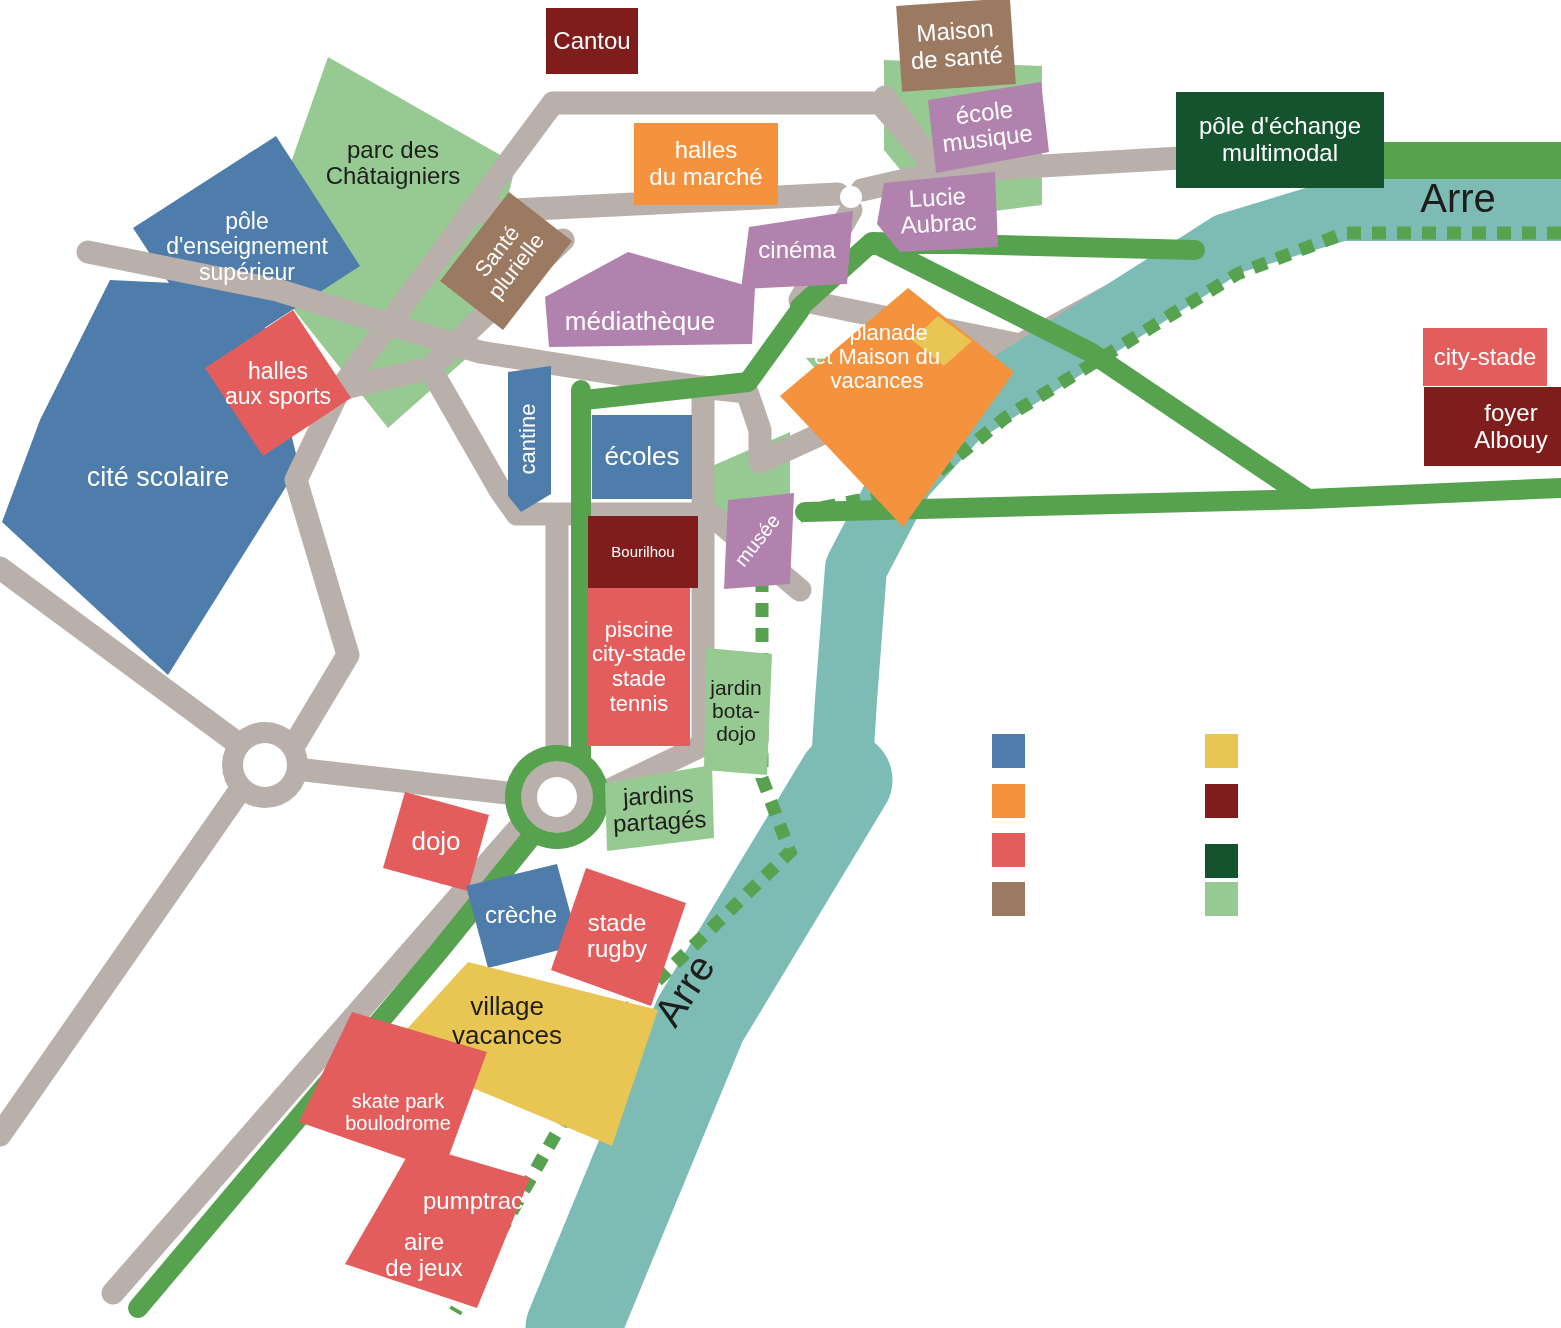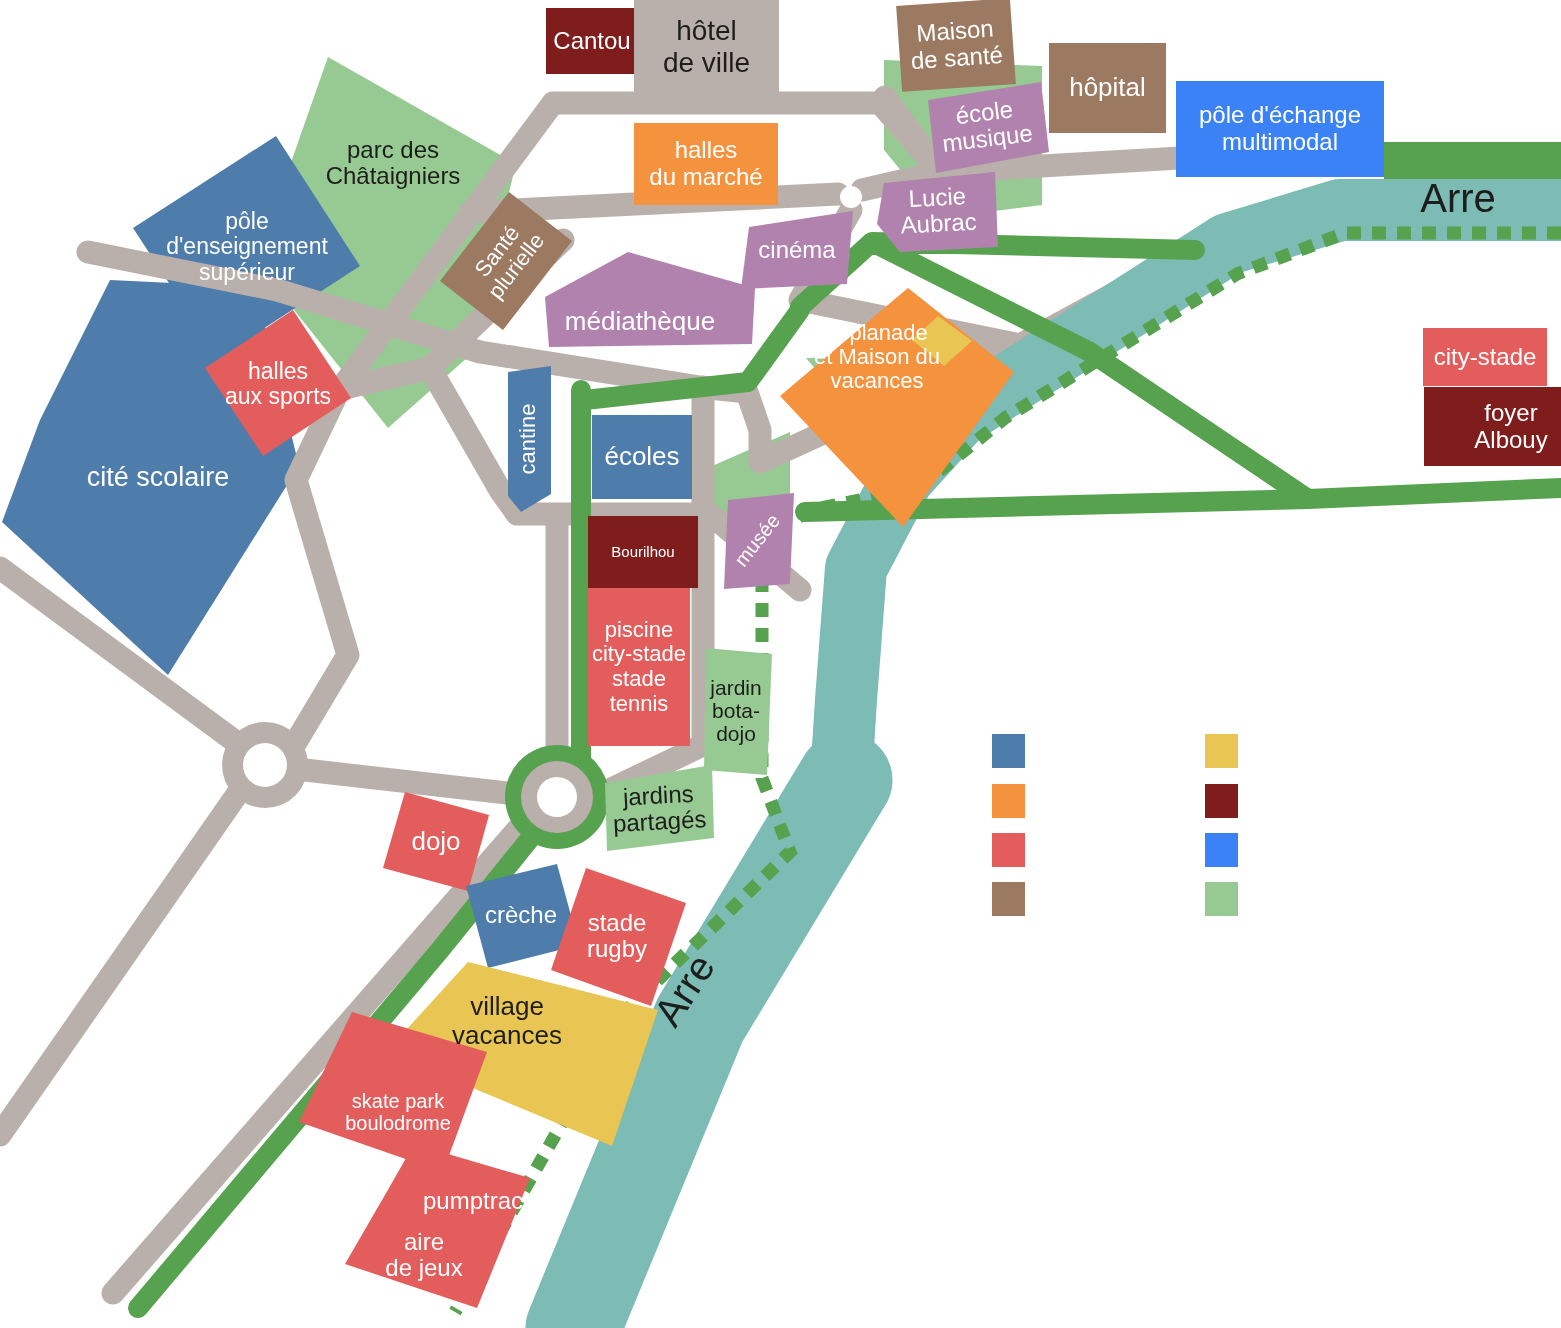--- a/index.html
+++ b/index.html
@@ -11,21 +11,21 @@
   .blk{
     position:absolute;z-index:3;display:flex;align-items:center;justify-content:center;
     text-align:center;white-space:pre-line;line-height:1.12;color:#fff;
   }
   .lbl{
     position:absolute;z-index:4;transform:translate(-50%,-50%);
     text-align:center;white-space:pre-line;line-height:1.1;color:#fff;
   }
   .k{color:#1d1d1b;}
   .bg-purple{background:#7f1d1d;} .bg-gray{background:#b9b0ab;}
-  .bg-brown{background:#9c7a62;} .bg-green{background:#3b82f6;}
+  .bg-brown{background:#9c7a62;} .bg-green{background:#14532d;margin-top:11px;}
   .bg-orange{background:#f4923d;} .bg-red{background:#e25d5c;}
   .bg-blue{background:#4e7dab;} .bg-yellow{background:#e9c653;}
   .bg-lgreen{background:#97ca92;}
   .sw{position:absolute;z-index:3;width:33px;height:34px;}
 </style>
 </head>
 <body>
 
 <div id="stage">
 
@@ -77,25 +77,22 @@
     <polygon points="605,783 712,765 714,838 607,851" fill="#97ca92"></polygon>
     <polygon points="405,792 489,815 468,891 383,868" fill="#e25d5c"></polygon>
     <polygon points="466,886 557,864 579,945 488,968" fill="#4e7dab"></polygon>
     <polygon points="586,868 686,903 651,1006 551,970" fill="#e25d5c"></polygon>
     <polygon points="468,962 658,1010 612,1146 386,1052" fill="#e9c653"></polygon>
     <polygon points="352,1012 487,1052 443,1172 299,1122" fill="#e25d5c"></polygon>
     <polygon points="414,1144 530,1178 477,1308 345,1264 389,1188" fill="#e25d5c"></polygon>
   </svg>
 
   <div class="blk bg-purple" style="left:546px;top:8px;width:92px;height:66px;font-size:24px;">Cantou</div>
-  <div class="blk bg-gray k" style="left:634px;top:0px;width:145px;height:93px;font-size:28px;">hôtel
-de ville</div>
   <div class="blk bg-brown" style="left:899px;top:2px;width:114px;height:86px;font-size:24px;transform:rotate(-4deg);">Maison
 de santé</div>
-  <div class="blk bg-brown" style="left:1049px;top:43px;width:117px;height:90px;font-size:26px;">hôpital</div>
   <div class="blk bg-green" style="left:1176px;top:81px;width:208px;height:96px;font-size:24px;">pôle d'échange
 multimodal</div>
   <div class="blk bg-orange" style="left:634px;top:123px;width:144px;height:82px;font-size:24px;">halles
 du marché</div>
   <div class="blk bg-red" style="left:1423px;top:328px;width:124px;height:58px;font-size:24px;">city-stade</div>
   <div class="blk bg-purple" style="left:1424px;top:387px;width:104px;height:79px;font-size:24px;padding-left:35px;">foyer
 Albouy</div>
   <div class="blk bg-blue" style="left:592px;top:415px;width:100px;height:84px;font-size:26px;">écoles</div>
   <div class="blk bg-purple" style="left:588px;top:516px;width:110px;height:72px;font-size:15px;">Bourilhou</div>
   <div class="blk bg-red" style="left:588px;top:588px;width:102px;height:158px;font-size:22px;">piscine

